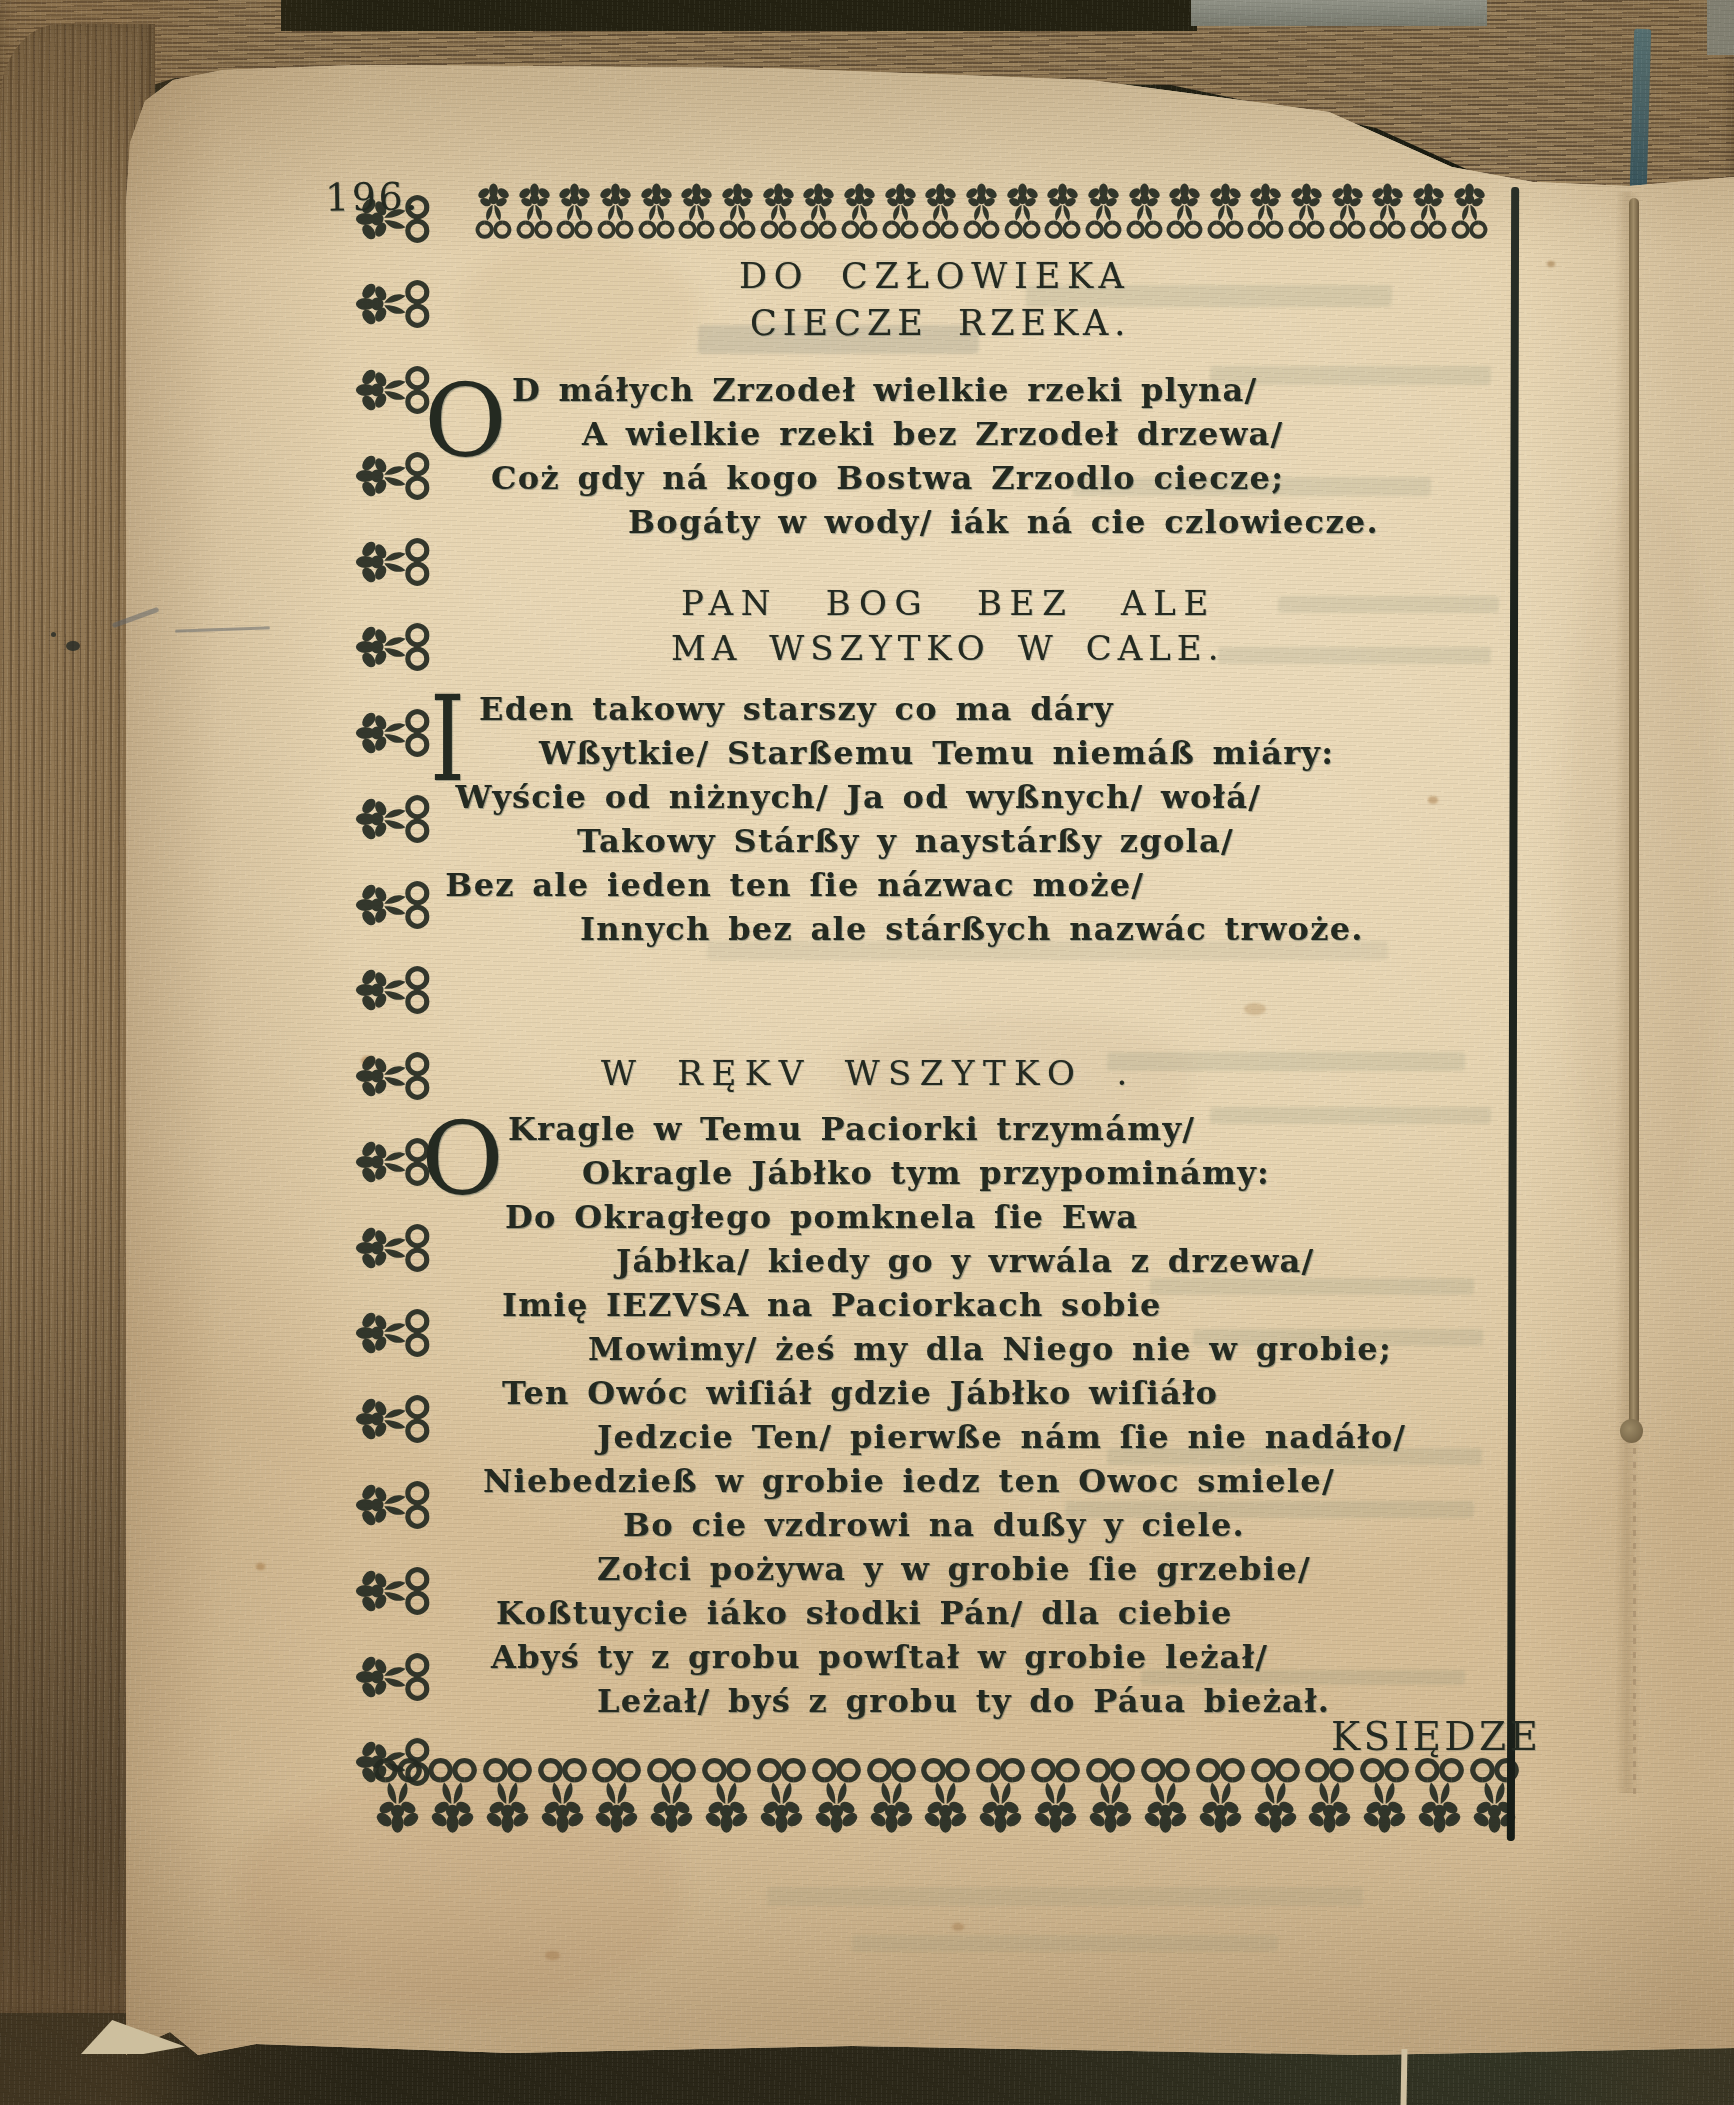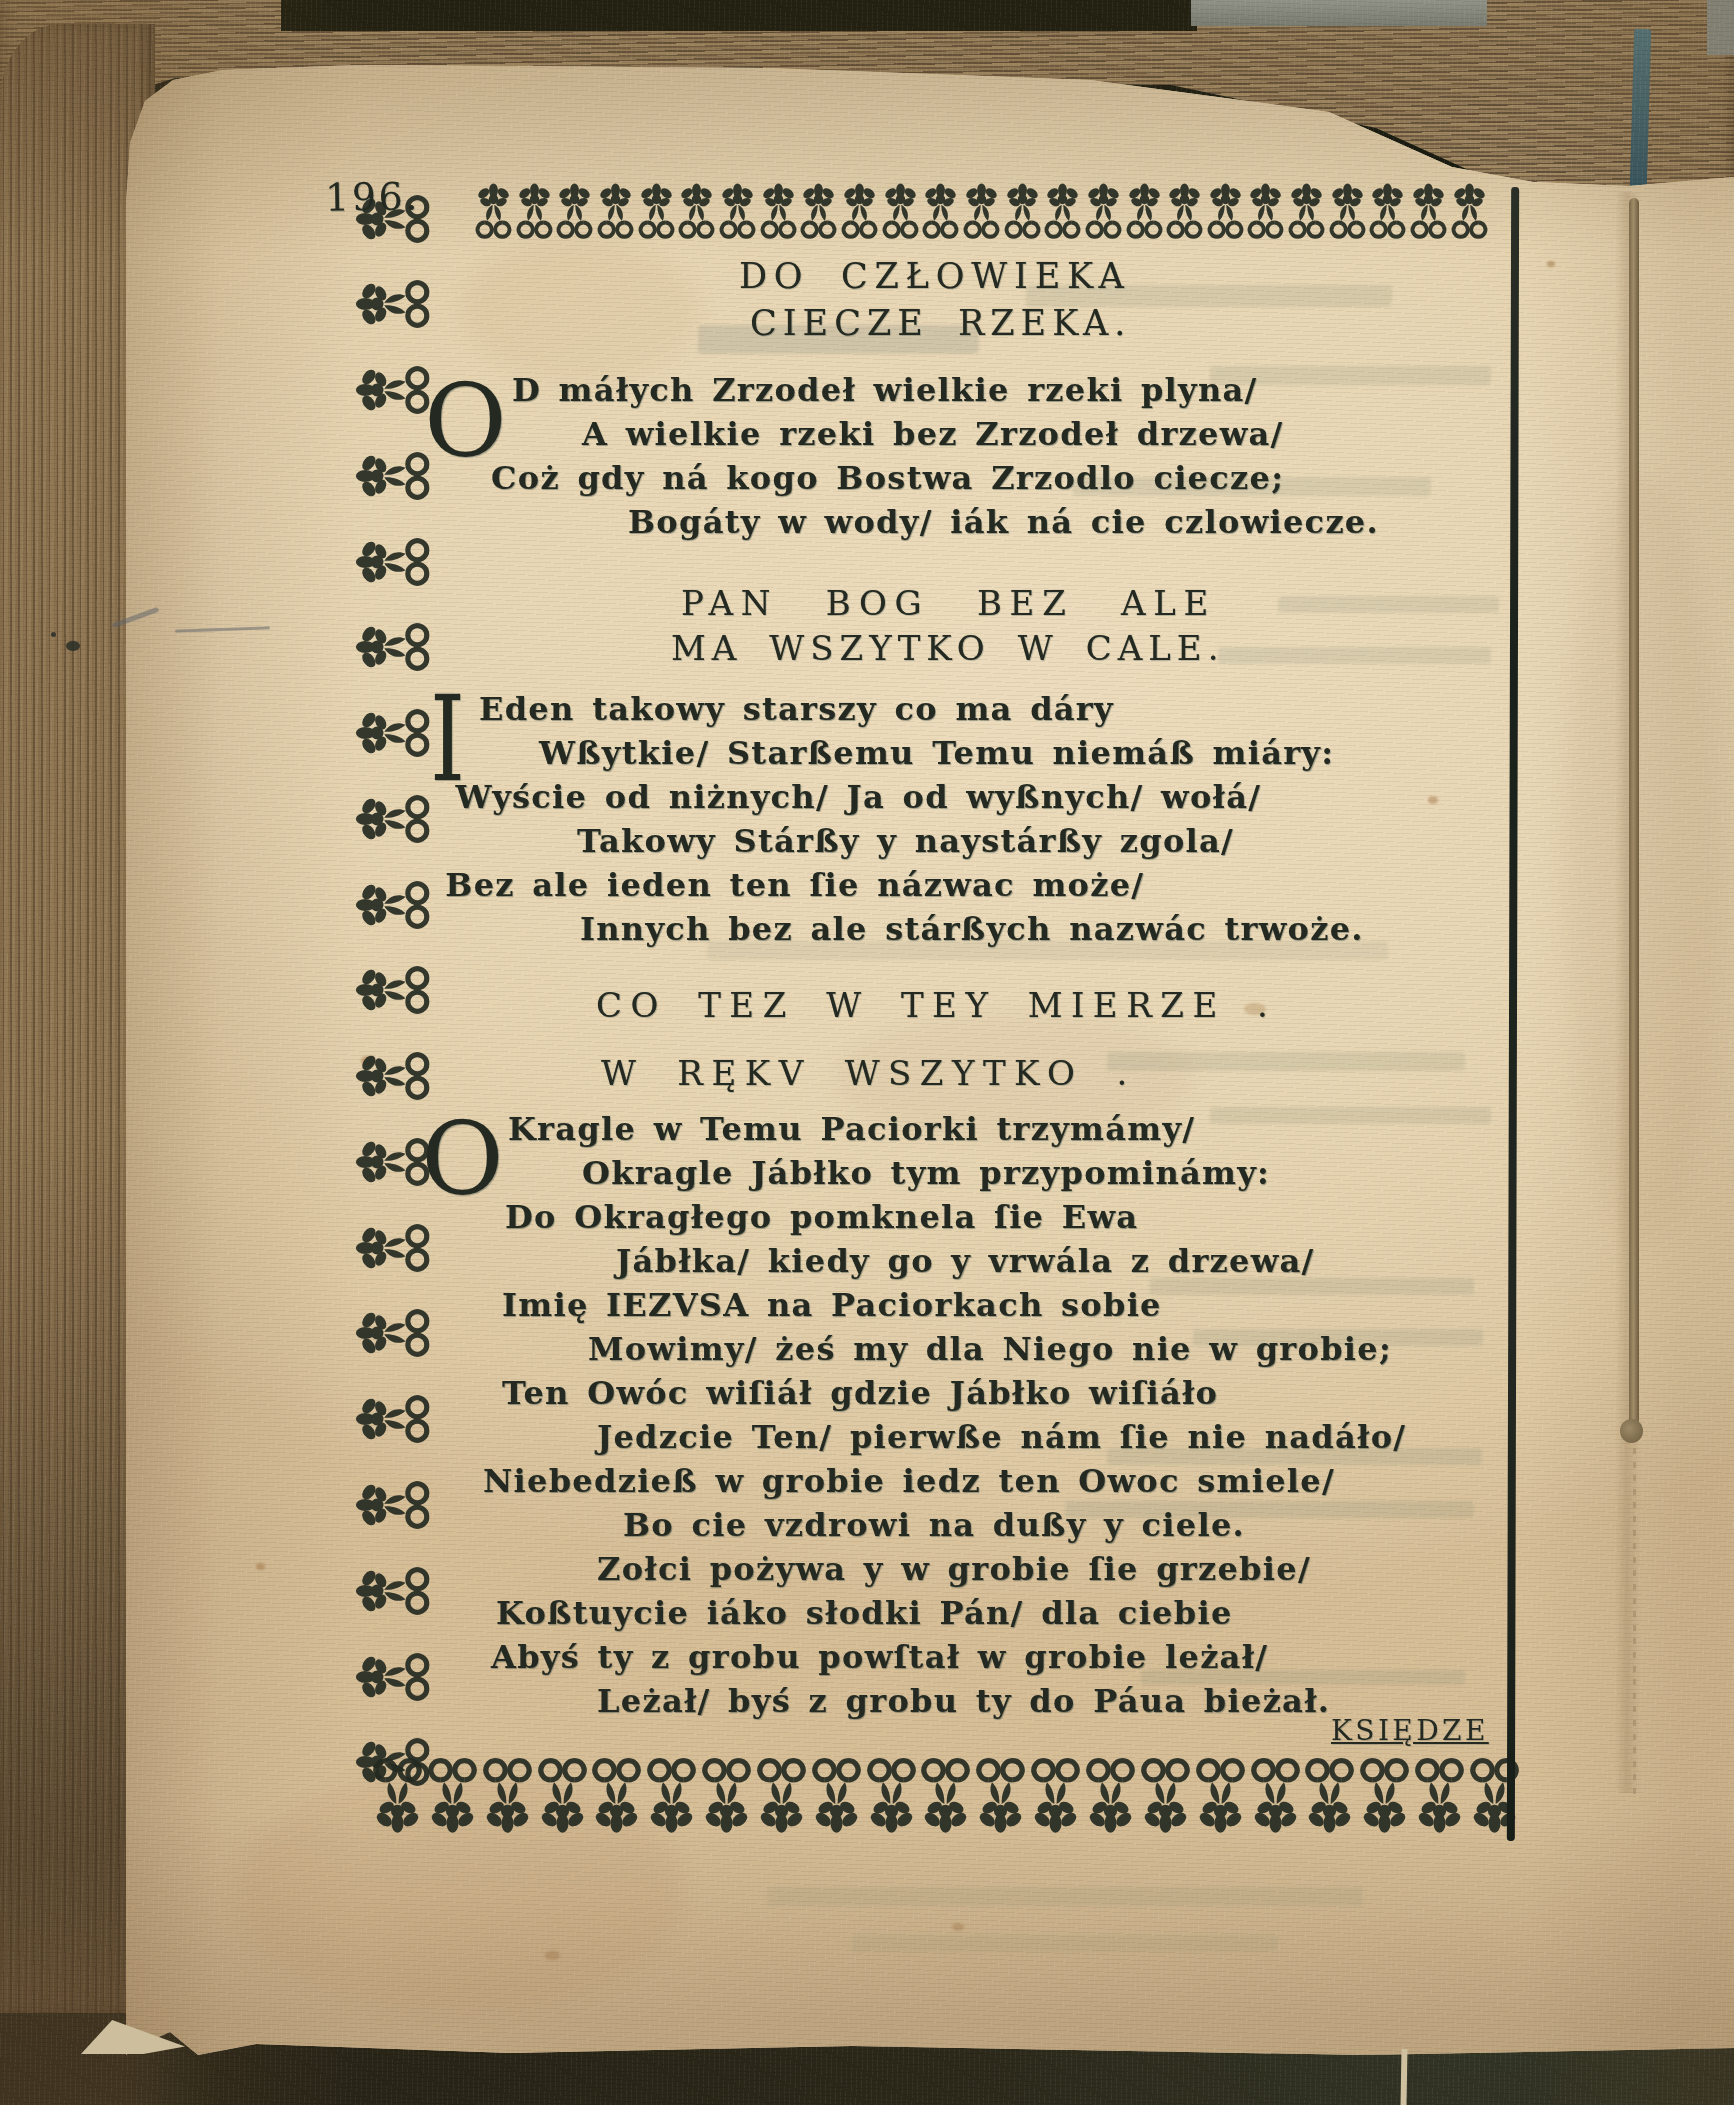--- a/index.html
+++ b/index.html
@@ -93,22 +93,22 @@
     letter-spacing:1.3px;word-spacing:5.1px;white-space:nowrap;
     text-shadow:0.8px 0.8px 0.8px rgba(25,50,48,.38);}
   .p1{top:368px;}
   .p2{top:687px;}
   .p3{top:1107px;}
   .drop{position:absolute;color:var(--ink);font-weight:400;line-height:1;
     text-shadow:1px 1px 0.9px rgba(25,50,48,.35);}
   .drop-o1{left:424px;top:371px;font-size:101px;}
   .drop-i2{left:430px;top:680px;font-size:118px;transform:scaleX(.75);transform-origin:left top;}
   .drop-o3{left:421px;top:1109px;font-size:101px;}
-  .catchword{position:absolute;left:1331px;top:1714px;font-size:28px;letter-spacing:3.4px;
-    color:var(--ink);text-shadow:0.9px 0.9px 0 rgba(40,70,70,.22);text-decoration:underline;}
+  .catchword{position:absolute;left:1331px;top:1714px;font-size:39px;letter-spacing:3.4px;
+    color:var(--ink);text-shadow:0.9px 0.9px 0 rgba(40,70,70,.22);}
 
   
   .ghost{position:absolute;background:rgba(105,118,100,.14);filter:blur(1.7px);border-radius:3.4px;
     transform:skewX(-2deg);}
   .stain{position:absolute;border-radius:50%;filter:blur(10.2px);}
   .fox{position:absolute;border-radius:50%;filter:blur(0.9px);}
   .pencil{position:absolute;background:rgba(92,98,104,.5);filter:blur(0.5px);border-radius:2.6px;}
   .inkblob{position:absolute;background:#2a2e28;border-radius:50%;opacity:.85;}
   .grain{position:absolute;inset:0;pointer-events:none;opacity:.05;
     background:repeating-linear-gradient(2deg,#000 0 0.9px,transparent 0.9px 4.3px),
@@ -445,21 +445,20 @@
   <div class="drop drop-i2">I</div>
   <div class="poem p2">
     <span class="vl" style="padding-left:49px">Eden takowy starszy co ma dáry</span>
     <span class="vl" style="padding-left:109px">Wßytkie/ Starßemu Temu niemáß miáry:</span>
     <span class="vl" style="padding-left:25.6px">Wyście od niżnych/ Ja od wyßnych/ wołá/</span>
     <span class="vl" style="padding-left:147px">Takowy Stárßy y naystárßy zgola/</span>
     <span class="vl" style="padding-left:15.3px">Bez ale ieden ten ſie názwac może/</span>
     <span class="vl" style="padding-left:150px">Innych bez ale stárßych nazwác trwoże.</span>
   </div>
 
-  <div class="h-line h3a">CO TEZ W TEY MIERZE .</div>
   <div class="h-line h3b">W RĘKV WSZYTKO .</div>
   <div class="drop drop-o3">O</div>
   <div class="poem p3">
     <span class="vl" style="padding-left:78px">Kragle w Temu Paciorki trzymámy/</span>
     <span class="vl" style="padding-left:152px">Okragle Jábłko tym przypominámy:</span>
     <span class="vl" style="padding-left:75px">Do Okragłego pomknela ſie Ewa</span>
     <span class="vl" style="padding-left:186px">Jábłka/ kiedy go y vrwála z drzewa/</span>
     <span class="vl" style="padding-left:72px">Imię IEZVSA na Paciorkach sobie</span>
     <span class="vl" style="padding-left:158px">Mowimy/ żeś my dla Niego nie w grobie;</span>
     <span class="vl" style="padding-left:72px">Ten Owóc wiſiáł gdzie Jábłko wiſiáło</span>

